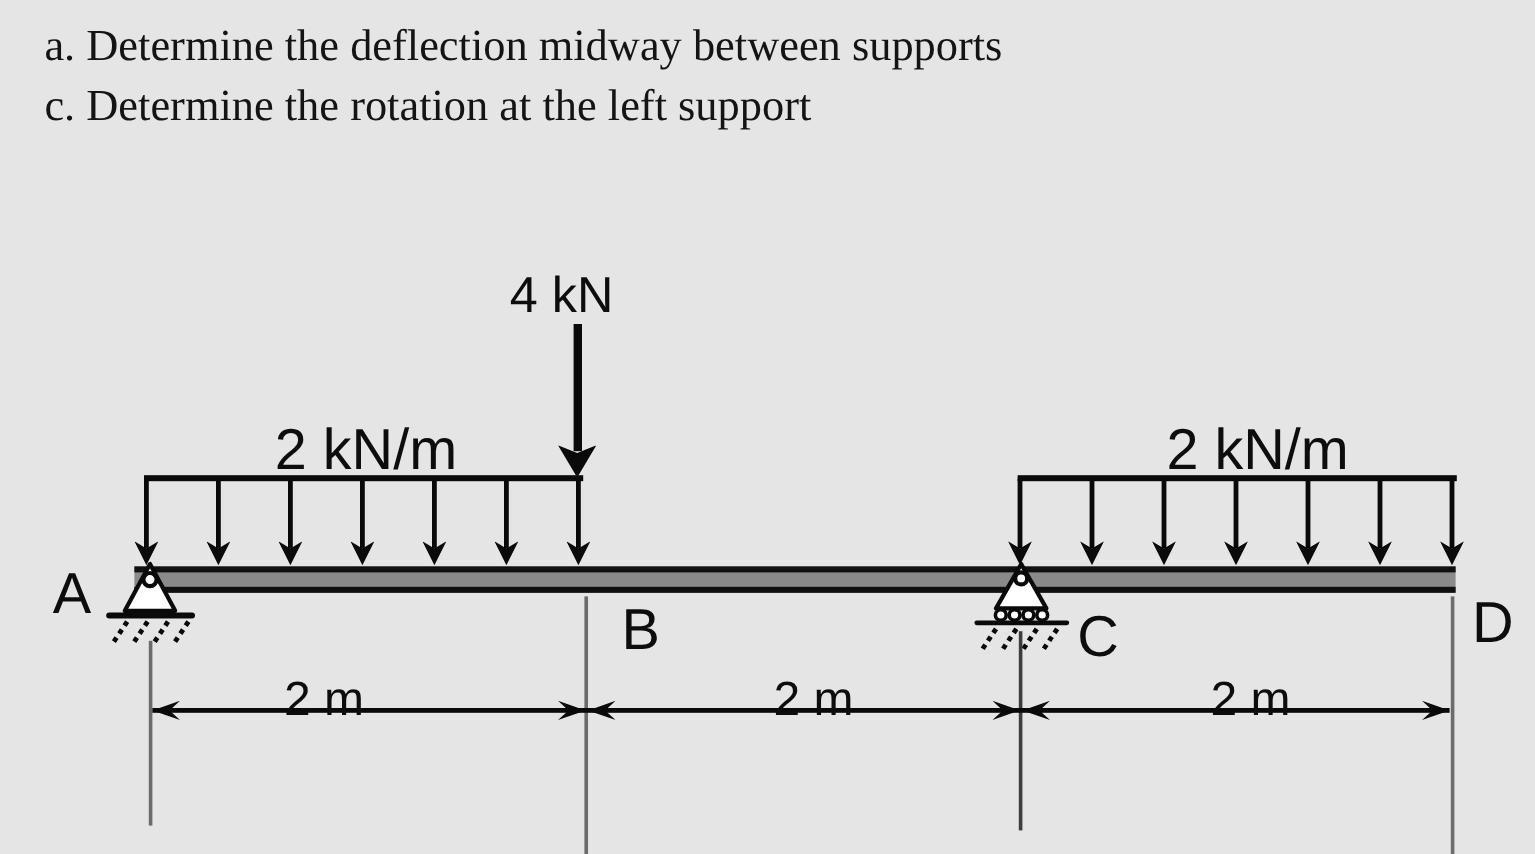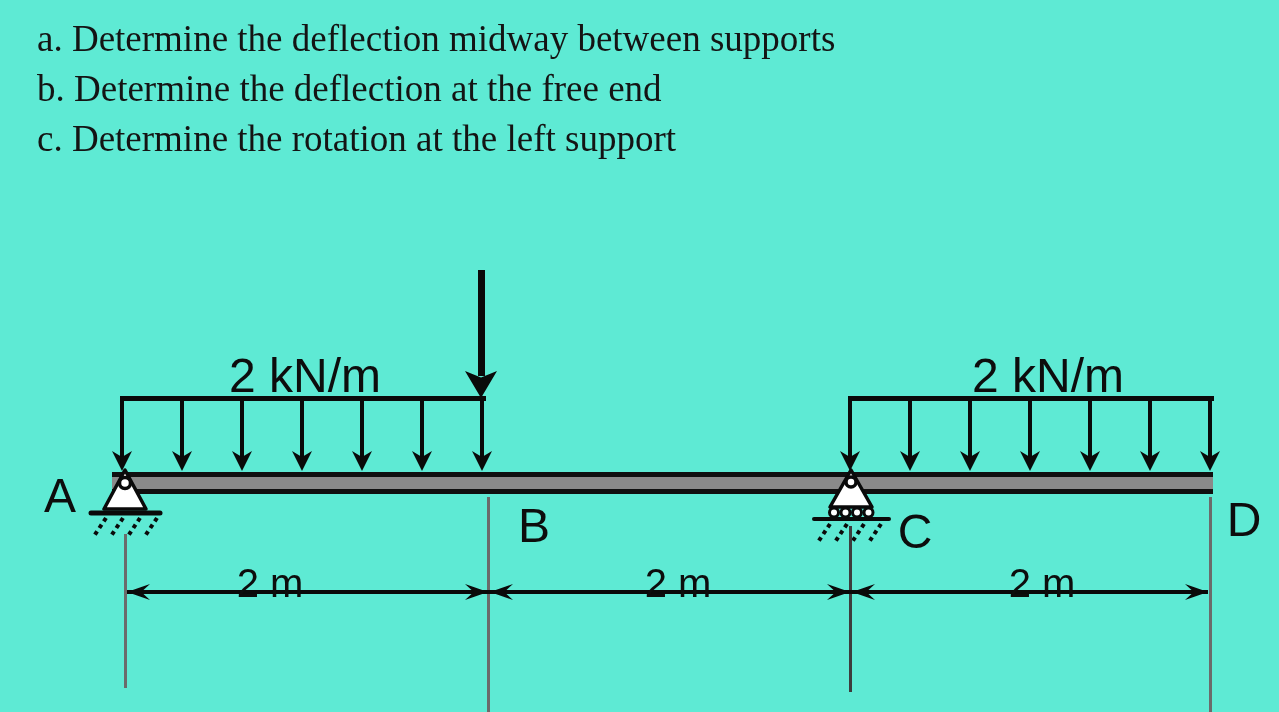--- a/index.html
+++ b/index.html
@@ -4,21 +4,21 @@
 <style>
   html, body {
     margin: 0;
     padding: 0;
     background: #ffffff;
   }
   .page {
     position: relative;
     width: 1279px;
     height: 712px;
-    background: #5eead4;
+    background: #e5e5e5;
     overflow: hidden;
     font-family: "Liberation Sans", sans-serif;
   }
 
   
   .problem {
     position: absolute;
     left: 37px;
     top: 14px;
     font-family: "Liberation Serif", serif;
@@ -153,24 +153,24 @@
 
   .support-svg { position: absolute; }
 </style>
 </head>
 <body>
 
 <div class="page">
 
   <div class="problem">
     <div>a. Determine the deflection midway between supports</div>
-    <div>b. Determine the deflection at the free end</div>
     <div>c. Determine the rotation at the left support</div>
   </div>
 
+  <div class="lbl" style="left:398px; top:222px; width:140px; font-size:42px;">4 kN</div>
   <div class="point-arrow"></div>
 
   <div class="lbl" style="left:215px; top:348px; width:180px;">2 kN/m</div>
   <div class="udl-line" style="left:120px; width:366px;"></div>
   <div class="udl-arrow" style="left:112px;"></div>
   <div class="udl-arrow" style="left:172px;"></div>
   <div class="udl-arrow" style="left:232px;"></div>
   <div class="udl-arrow" style="left:292px;"></div>
   <div class="udl-arrow" style="left:352px;"></div>
   <div class="udl-arrow" style="left:412px;"></div>

